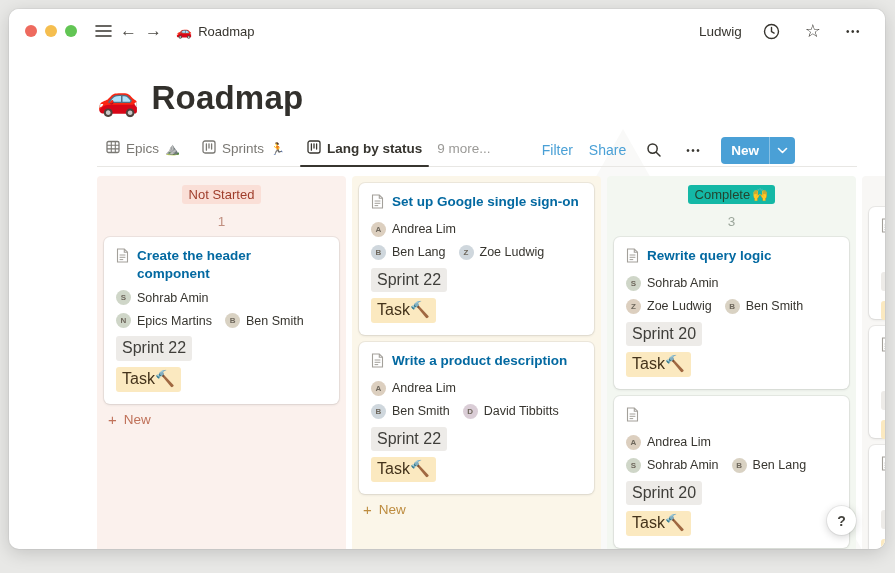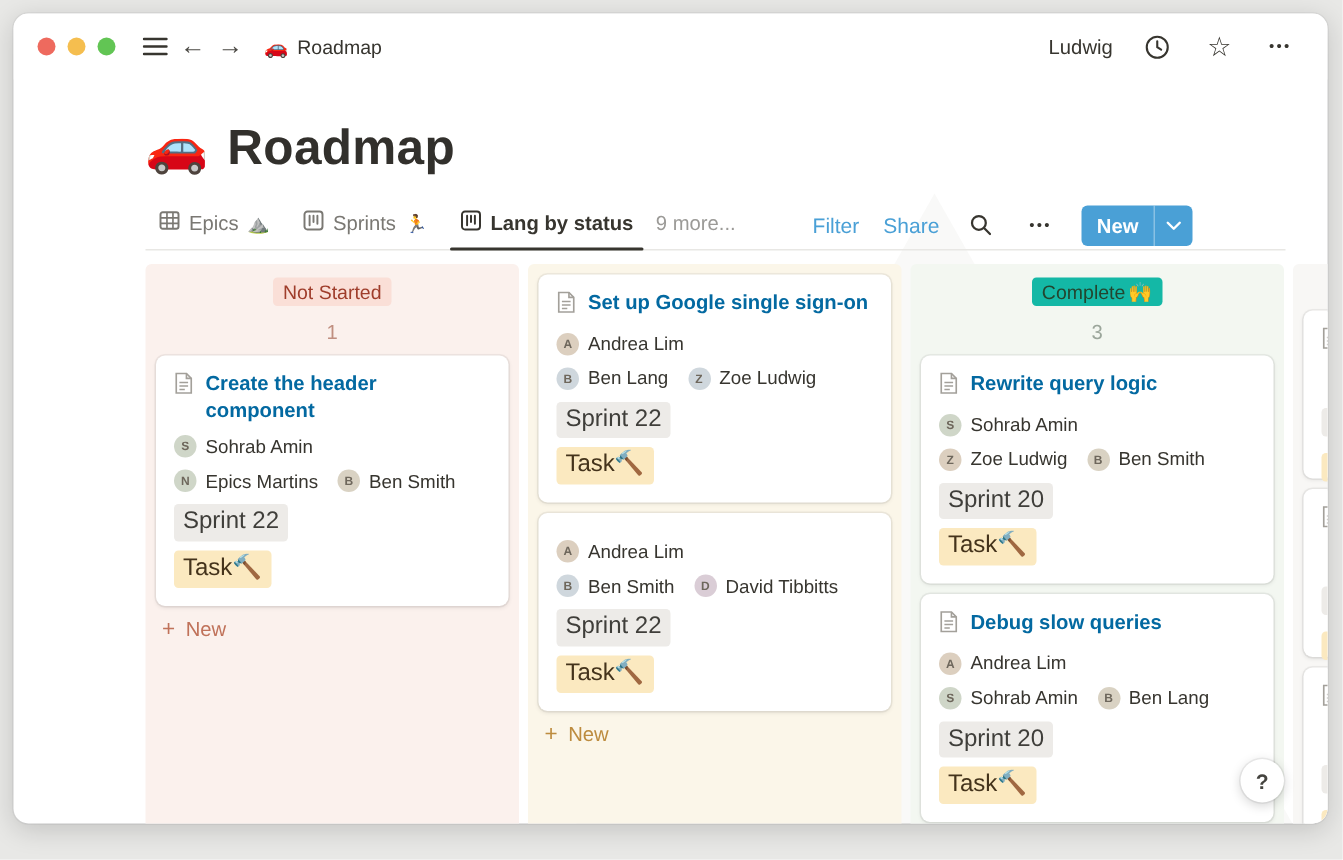--- a/index.html
+++ b/index.html
@@ -240,20 +240,28 @@
                   </span>
                   <span class="person">
                     <span class="avatar" style="background: rgb(207, 215, 221);">Z</span>
                     <span>Zoe Ludwig</span>
                   </span>
                 </div>
                 <div class="badge-row"><span class="badge" style="background: rgb(237, 235, 232); color: rgb(63, 62, 58);">Sprint 22</span></div>
                 <div class="badge-row" style="margin-top: 6px;"><span class="badge" style="background: rgb(251, 233, 192); color: rgb(68, 51, 27);">Task🔨</span></div>
               </div>
               <div class="card">
+                <div class="card-title">
+                  <span><svg width="13" height="15" viewBox="0 0 13 15">
+                      <path d="M1.5 1h6.8L11.5 4.2V14h-10z" fill="#fff" stroke="#a3a09a" stroke-width="1.1"></path>
+                      <path d="M8.3 1v3.2h3.2" fill="none" stroke="#a3a09a" stroke-width="1.1"></path>
+                      <path d="M3.6 7h5.8M3.6 9.3h5.8M3.6 11.6h3.6" stroke="#a3a09a" stroke-width="1"></path>
+                    </svg></span>
+                  <span>Write a product description</span>
+                </div>
                 <div class="person-row">
                   <span class="person">
                     <span class="avatar" style="background: rgb(220, 207, 191);">A</span>
                     <span>Andrea Lim</span>
                   </span>
                 </div>
                 <div class="person-row">
                   <span class="person">
                     <span class="avatar" style="background: rgb(207, 215, 221);">B</span>
                     <span>Ben Smith</span>
@@ -309,21 +317,20 @@
                 <div class="badge-row"><span class="badge" style="background: rgb(237, 235, 232); color: rgb(63, 62, 58);">Sprint 20</span></div>
                 <div class="badge-row" style="margin-top: 6px;"><span class="badge" style="background: rgb(251, 233, 192); color: rgb(68, 51, 27);">Task🔨</span></div>
               </div>
               <div class="card">
                 <div class="card-title">
                   <span><svg width="13" height="15" viewBox="0 0 13 15">
                       <path d="M1.5 1h6.8L11.5 4.2V14h-10z" fill="#fff" stroke="#a3a09a" stroke-width="1.1"></path>
                       <path d="M8.3 1v3.2h3.2" fill="none" stroke="#a3a09a" stroke-width="1.1"></path>
                       <path d="M3.6 7h5.8M3.6 9.3h5.8M3.6 11.6h3.6" stroke="#a3a09a" stroke-width="1"></path>
                     </svg></span>
-                  <span>Debug slow queries</span>
                 </div>
                 <div class="person-row">
                   <span class="person">
                     <span class="avatar" style="background: rgb(220, 207, 191);">A</span>
                     <span>Andrea Lim</span>
                   </span>
                 </div>
                 <div class="person-row">
                   <span class="person">
                     <span class="avatar" style="background: rgb(207, 214, 200);">S</span>

